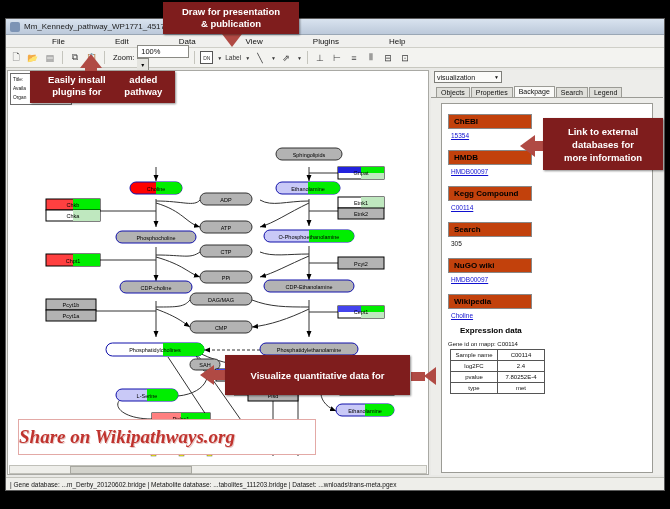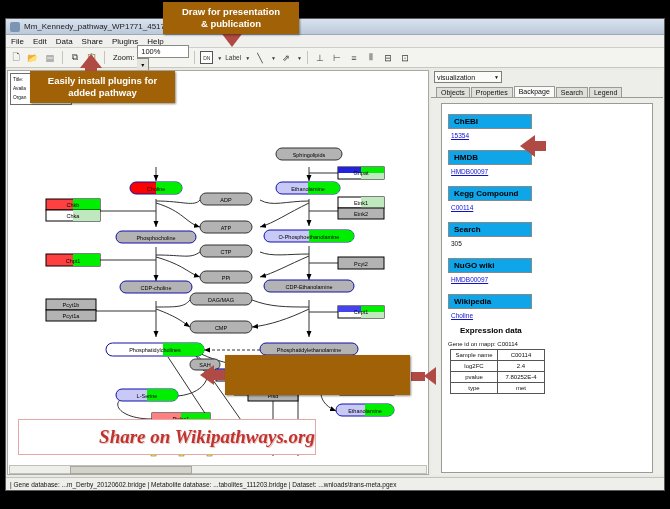--- a/index.html
+++ b/index.html
@@ -11,21 +11,21 @@
           background:#e9e9e6;border:1px solid #5a5a5a;box-sizing:border-box;}
   .titlebar{height:16px;background:linear-gradient(#d9e3ef,#bcc9da);
             border-bottom:1px solid #9aa7b5;display:flex;align-items:center;
             padding-left:4px;box-sizing:border-box;}
   .titlebar .tb-ico{width:10px;height:10px;margin-right:4px;background:#7d94b5;
             border:1px solid #4f6party;border-radius:2px;}
   .title-text{font-size:8px;color:#1c1c1c;white-space:nowrap;}
 
   .menubar{height:13px;background:#f0f0ee;border-bottom:1px solid #cfcfc8;
            display:flex;align-items:center;padding-left:5px;gap:9px;box-sizing:border-box;}
-  .menubar span{font-size:8px;color:#111;}
+  .menubar span{font-size:8px;color:#111;margin-left:41px;}
 
   .toolbar{height:20px;background:#f3f3f0;border-bottom:1px solid #c8c8c0;
            display:flex;align-items:center;padding:0 3px;gap:3px;box-sizing:border-box;}
   .tbtn{width:14px;height:14px;display:flex;align-items:center;justify-content:center;
         font-size:9px;color:#3a3a3a;}
   .tsep{width:1px;height:13px;background:#c5c5bd;margin:0 2px;}
   .zoomlbl{font-size:7.5px;color:#111;margin-left:3px;text-align:right;}
   .zoombox{width:52px;height:13px;background:#fff;border:1px solid #8a8a84;
            font-size:7.5px;color:#111;display:flex;align-items:center;padding-left:3px;
            box-sizing:border-box;}
@@ -54,21 +54,21 @@
   .viscombo{width:68px;height:12px;background:#fbfbf9;border:1px solid #7f7f7a;
             font-size:7px;color:#111;display:flex;align-items:center;
             justify-content:space-between;padding:0 2px;box-sizing:border-box;}
   .tabstrip{display:flex;align-items:flex-end;height:13px;padding-left:5px;
             border-bottom:1px solid #9b9b95;background:#ededea;}
   .tab{font-size:7px;color:#111;padding:1px 4px;background:#e0e0db;
        border:1px solid #9b9b95;border-bottom:none;margin-right:1px;}
   .tab.active{background:#fafaf8;font-weight:normal;padding-bottom:2px;}
   .bp{position:absolute;left:10px;top:33px;right:10px;bottom:2px;background:#fff;
       border:1px solid #9b9b95;overflow:hidden;padding:6px 0 0 6px;box-sizing:border-box;}
-  .dbhead{display:inline-block;min-width:72px;background:#0ea5e9;border:1px solid #888;
+  .dbhead{display:inline-block;min-width:72px;background:#c2410c;border:1px solid #888;
           font-size:8px;font-weight:bold;color:#000;padding:2px 5px;margin-bottom:3px;}
   .dblink{font-size:6.5px;color:#1010d0;text-decoration:underline;margin:0 0 7px 3px;display:block;}
   .dbplain{font-size:6.5px;color:#111;margin:0 0 7px 3px;display:block;}
   .exph{font-size:8px;font-weight:bold;color:#000;margin:4px 0 6px 12px;}
   .geneid{font-size:6px;color:#111;margin-bottom:2px;}
   table.expr{border-collapse:collapse;margin-left:2px;}
   table.expr td{border:1px solid #555;font-size:6px;color:#111;text-align:center;
                 padding:2px 4px;min-width:38px;}
 
   
@@ -76,50 +76,50 @@
              background:#eeeeea;border-top:1px solid #c3c3bc;display:flex;
              align-items:center;padding-left:4px;box-sizing:border-box;}
   .statusbar span{font-size:6.5px;color:#111;white-space:nowrap;}
 
   
   .hscroll{position:absolute;left:1px;bottom:0px;width:418px;height:9px;background:#eeeeea;
            border:1px solid #c0c0b9;box-sizing:border-box;display:flex;align-items:center;}
   .hthumb{height:6px;width:120px;background:#d3d3cc;border:1px solid #a8a8a1;margin-left:60px;}
 
   
-  .callout{position:absolute;background:#a16207;color:#fff;font-weight:bold;
+  .callout{position:absolute;background:#7f1d1d;color:#fff;font-weight:bold;
            text-align:center;line-height:12px;z-index:30;
            box-shadow:1px 1px 2px rgba(0,0,0,.45);display:flex;
            justify-content:center;padding:3px 6px;box-sizing:border-box;}
   .callout span{display:block;}
   .arrow{position:absolute;z-index:29;width:0;height:0;}
 
   .wplogo{position:absolute;left:18px;top:419px;width:296px;height:34px;
           background:#fff;border:1px solid #e3a9a6;display:flex;align-items:center;
-          justify-content:flex-end;z-index:25;}
+          justify-content:flex-start;z-index:25;}
   .wplogo span{font-family:"Liberation Serif",serif;font-style:italic;font-weight:bold;
                font-size:19px;color:#c0332e;text-shadow:1px 1px 0 #e8c9c7;}
 </style>
 </head>
 <body>
 
 <div id="app">
 
   <div class="window">
 
     <div class="titlebar">
       <div class="tb-ico"></div>
       <div class="title-text">Mm_Kennedy_pathway_WP1771_45176.gpml</div>
     </div>
 
     <div class="menubar">
       <span>File</span>
       <span>Edit</span>
       <span>Data</span>
-      <span>Share</span>
+      <span>View</span>
       <span>Plugins</span>
       <span>Help</span>
     </div>
 
     <div class="toolbar">
       <div class="tbtn">🗋</div>
       <div class="tbtn" style="color:#b8860b;">📂</div>
       <div class="tbtn" style="color:#7a7a7a;">▤</div>
       <div class="tsep"></div>
       <div class="tbtn">⧉</div>
@@ -502,32 +502,38 @@
     </div>
   </div>
 
   <div class="callout" style="left:163px;top:2px;width:136px;height:32px;font-size:9.5px;flex-direction:column;">
     <span>Draw for presentation</span>
     <span>&amp; publication</span>
   </div>
   <div class="arrow" style="left:222px;top:34px;border-left:10px solid transparent;border-right:10px solid transparent;border-top:13px solid #b04a44;"></div>
   <div style="position:absolute;left:226px;top:20px;width:10px;height:18px;background:#b04a44;z-index:28;"></div>
 
-  <div class="callout" style="left:30px;top:71px;width:145px;height:32px;font-size:9.5px;flex-direction:column;">
+  <div class="callout" style="left:30px;top:71px;width:145px;height:32px;font-size:9.5px;flex-direction:row;">
     <span>Easily install plugins for</span>
     <span>added pathway</span>
   </div>
   <div class="arrow" style="left:80px;top:54px;border-left:11px solid transparent;border-right:11px solid transparent;border-bottom:14px solid #b04a44;"></div>
   <div style="position:absolute;left:85px;top:66px;width:12px;height:8px;background:#b04a44;z-index:28;"></div>
 
   <div class="callout" style="left:225px;top:355px;width:185px;height:40px;font-size:9.5px;flex-direction:column;line-height:13px;">
+    <span>Visualize quantitative data  for</span>
   </div>
   <div class="arrow" style="left:200px;top:365px;border-top:10px solid transparent;border-bottom:10px solid transparent;border-right:14px solid #b04a44;"></div>
   <div style="position:absolute;left:213px;top:370px;width:14px;height:10px;background:#b04a44;z-index:28;"></div>
 
+  <div class="callout" style="left:543px;top:118px;width:120px;height:52px;font-size:9.5px;flex-direction:column;line-height:13px;">
+    <span>Link  to external</span>
+    <span>databases  for</span>
+    <span>more information</span>
+  </div>
   <div class="arrow" style="left:520px;top:135px;border-top:11px solid transparent;border-bottom:11px solid transparent;border-right:15px solid #b04a44;"></div>
   <div style="position:absolute;left:534px;top:141px;width:12px;height:10px;background:#b04a44;z-index:28;"></div>
 
   <div class="arrow" style="left:424px;top:367px;border-top:9px solid transparent;border-bottom:9px solid transparent;border-right:12px solid #b04a44;"></div>
   <div style="position:absolute;left:411px;top:372px;width:14px;height:9px;background:#b04a44;z-index:28;"></div>
 
   <div class="wplogo">
     <span>Share on Wikipathways.org</span>
   </div>
 

